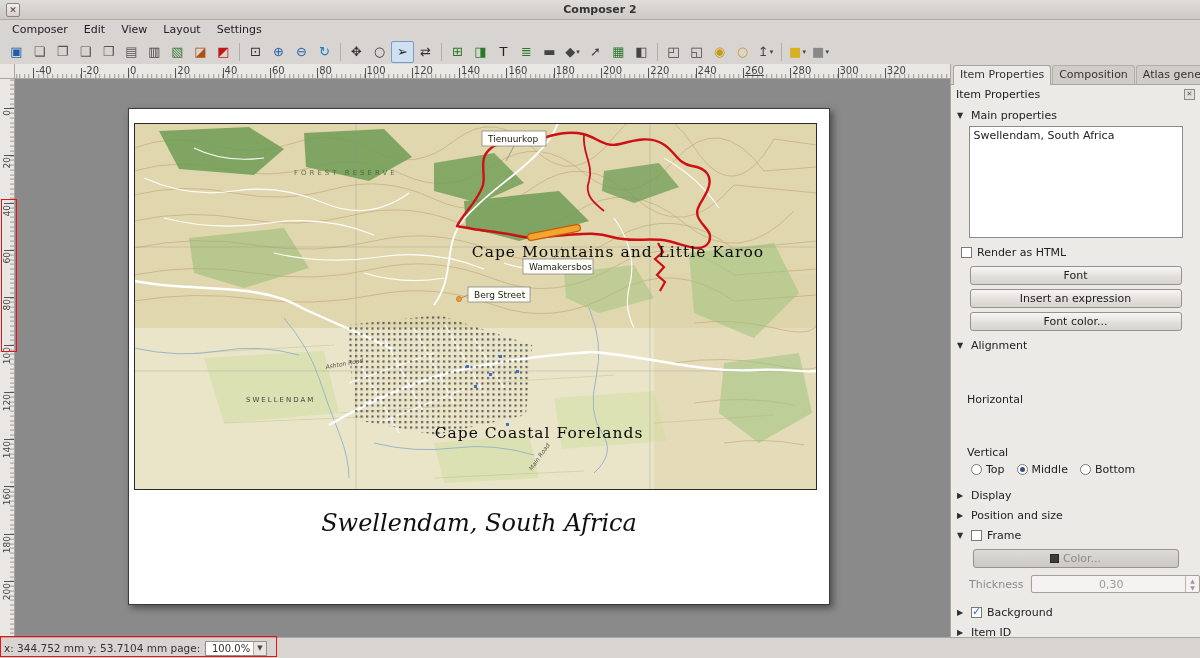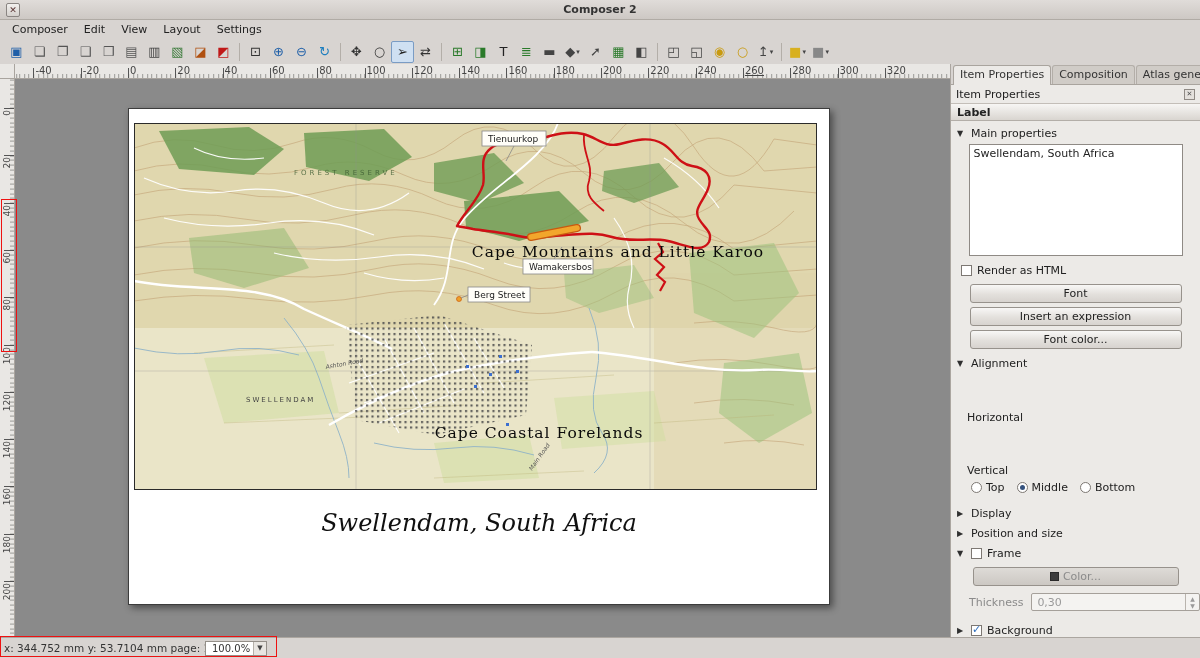--- a/index.html
+++ b/index.html
@@ -86,21 +86,21 @@
   .btn.disabled { background:linear-gradient(#dedbd7,#ccc8c3); color:#8b8b8b; }
   .swatch { display:inline-block; width:9px; height:9px; background:#3c3c3c; margin-right:4px;
             vertical-align:-1px; border:1px solid #2a2a2a; }
   .sub-label { padding:3px 6px 2px 16px;margin-top:35px; }
   .radio-row { display:flex; align-items:center; gap:12px; padding:2px 6px 3px 20px; }
   .radio-opt { display:flex; align-items:center; gap:4px; }
   .radio { width:11px; height:11px; border:1px solid #7d7873; border-radius:50%; background:#fff;
            position:relative; flex:none; }
   .radio.checked::after { content:""; position:absolute; left:2px; top:2px; width:5px; height:5px;
                           border-radius:50%; background:#35527e; }
-  .thick-row { display:flex; align-items:center; gap:8px; padding:3px 0 3px 18px; }
+  .thick-row { display:flex; align-items:center; gap:8px; padding:3px 0 3px 18px;text-align:center; }
   .dis-text { color:#8b8b8b; }
   .spinbox { flex:1; height:18px; border:1px solid #a5a09a; background:#f4f3f1; display:flex;
              align-items:center; border-radius:2px; }
   .spinbox .val { flex:1; padding-left:5px; color:#9a9a9a; }
   .spin-arrows { width:14px; display:flex; flex-direction:column; align-items:center; font-size:6px;
                  color:#9a9a9a; line-height:7px; border-left:1px solid #b9b4ae; height:100%; justify-content:center; }
 
   
   .statusbar { position:absolute; left:0; right:0; bottom:0; height:21px; background:#d8d4d1;
                border-top:1px solid #aba6a0; display:flex; align-items:center; font-size:10.5px; color:#333; }
@@ -453,21 +453,20 @@
   <div class="panel">
     <div class="tabs">
       <div class="tab active">Item Properties</div>
       <div class="tab">Composition</div>
       <div class="tab">Atlas generation</div>
     </div>
     <div class="panel-title-row">
       <span>Item Properties</span>
       <span class="undock">✕</span>
     </div>
-    <div class="group-header">Label</div>
 
     <div class="pscroll">
 
       <div class="prow">
         <span class="arrow">▼</span>
         <span>Main properties</span>
       </div>
       <textarea class="label-text" style="">Swellendam, South Africa</textarea>
       <div class="prow" style="padding-left:10px;">
         <span class="checkbox"></span>

